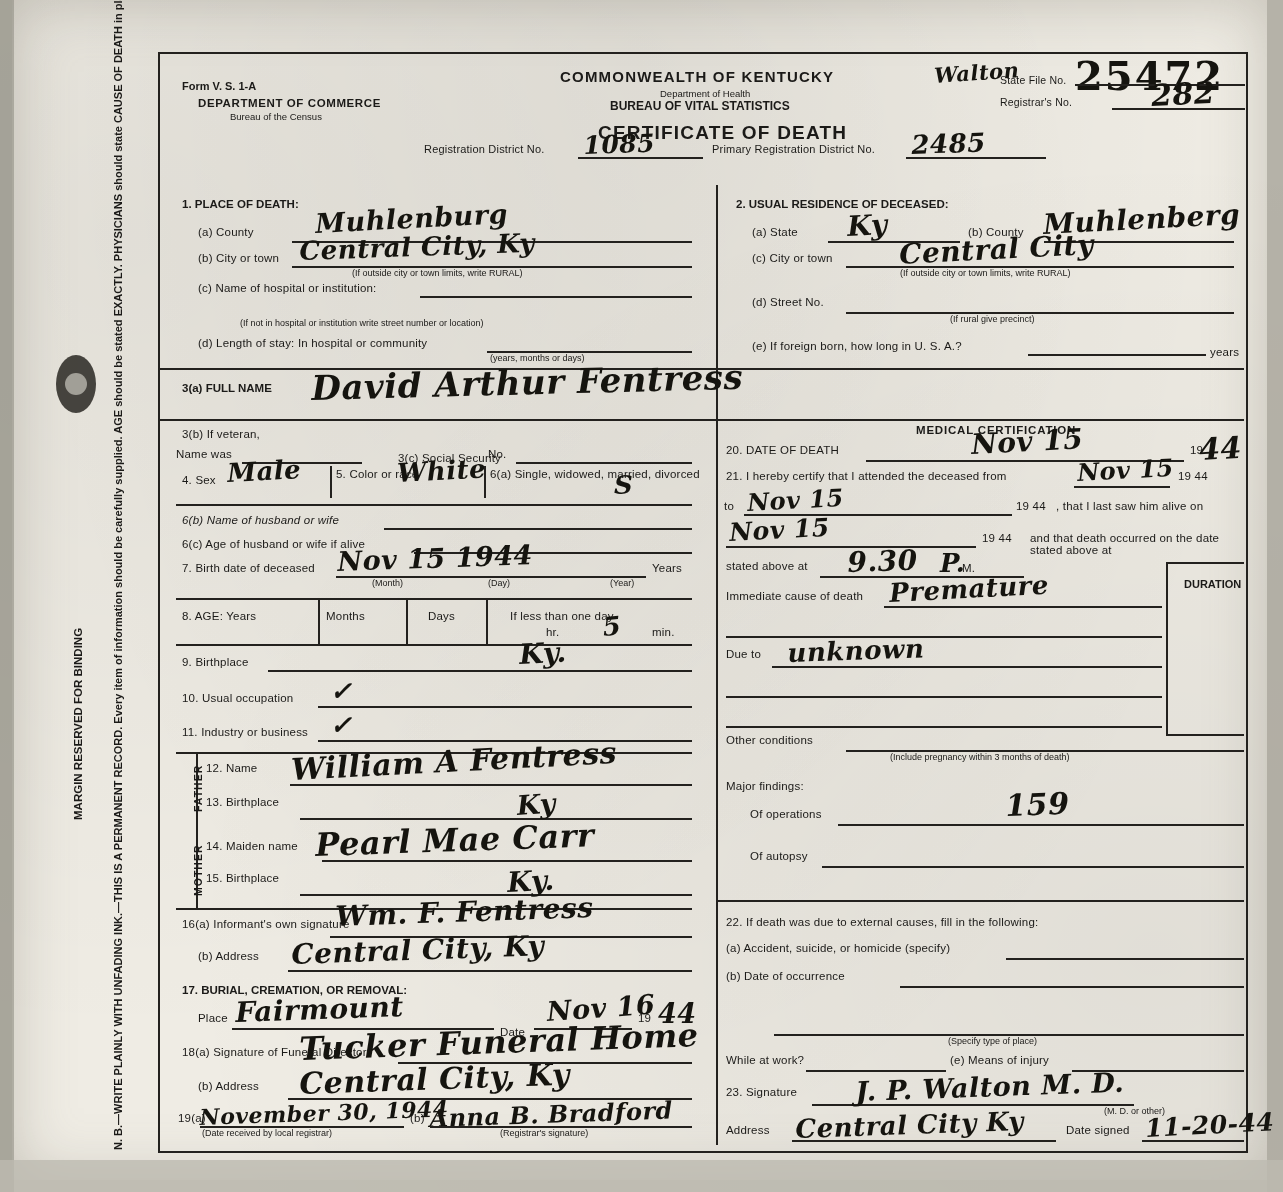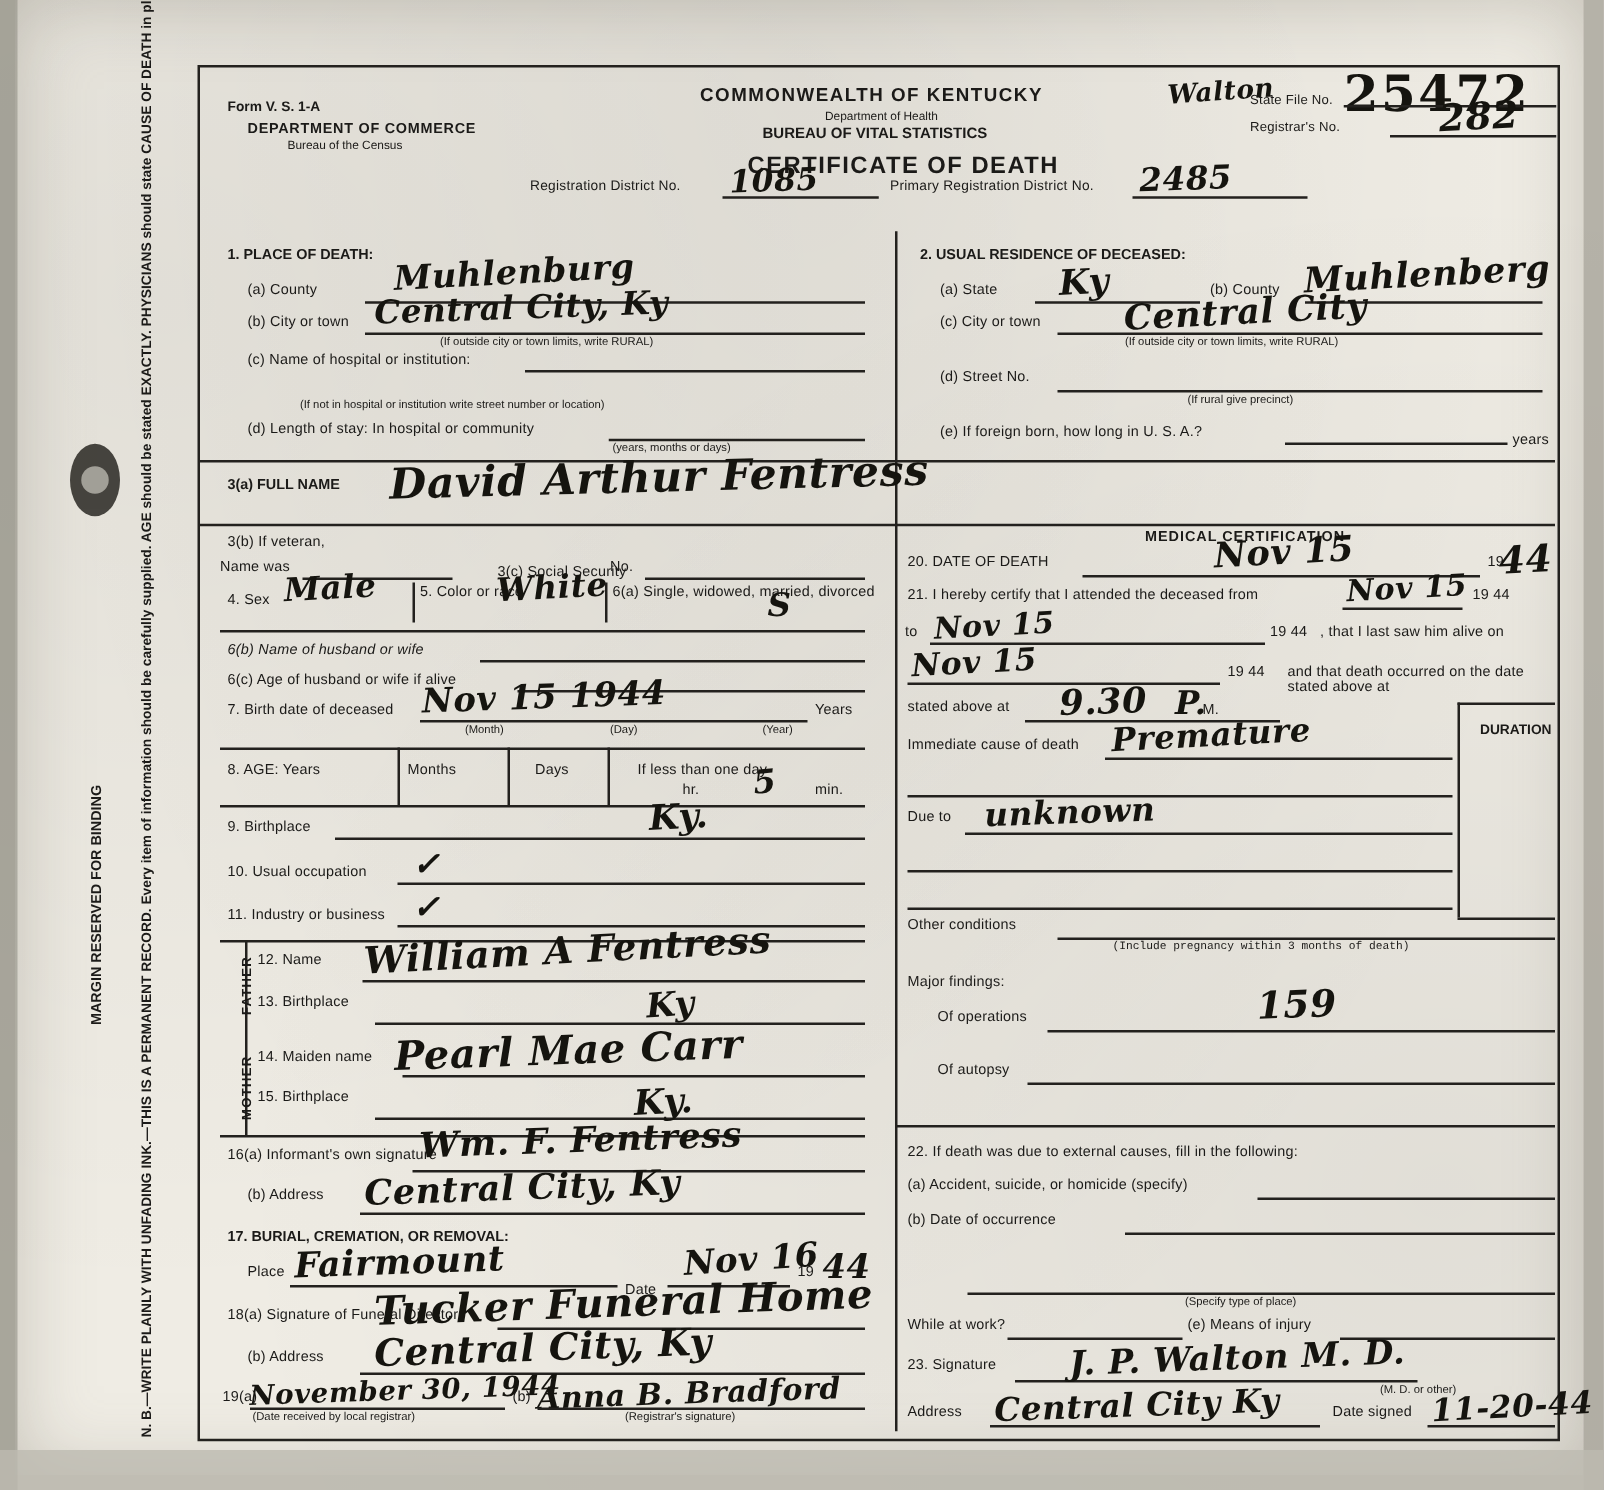--- a/index.html
+++ b/index.html
@@ -284,21 +284,21 @@
 
   <div class="line h" style="left:726px;top:636px;width:436px;"></div>
   <div class="t lbl" style="left:726px;top:648px;">Due to</div>
   <div class="line h" style="left:772px;top:666px;width:390px;"></div>
   <div class="hw" style="left:788px;top:638px;font-size:26px;transform:rotate(-2deg);">unknown</div>
   <div class="line h" style="left:726px;top:696px;width:436px;"></div>
   <div class="line h" style="left:726px;top:726px;width:436px;"></div>
 
   <div class="t lbl" style="left:726px;top:734px;">Other conditions</div>
   <div class="line h" style="left:846px;top:750px;width:398px;"></div>
-  <div class="t tiny-i" style="left:890px;top:752px;font-family:Liberation Mono, monospace;">(Include pregnancy within 3 months of death)</div>
+  <div class="t tiny-i" style="left:890px;top:752px;">(Include pregnancy within 3 months of death)</div>
 
   <div class="t lbl" style="left:726px;top:780px;">Major findings:</div>
   <div class="t lbl" style="left:750px;top:808px;">Of operations</div>
   <div class="line h" style="left:838px;top:824px;width:406px;"></div>
   <div class="hw" style="left:1006px;top:788px;font-size:30px;transform:rotate(-2deg);">159</div>
   <div class="t lbl" style="left:750px;top:850px;">Of autopsy</div>
   <div class="line h" style="left:822px;top:866px;width:422px;"></div>
   <div class="line h" style="left:716px;top:900px;width:528px;"></div>
 
   <div class="t lbl" style="left:726px;top:916px;">22.  If death was due to external causes, fill in the following:</div>

